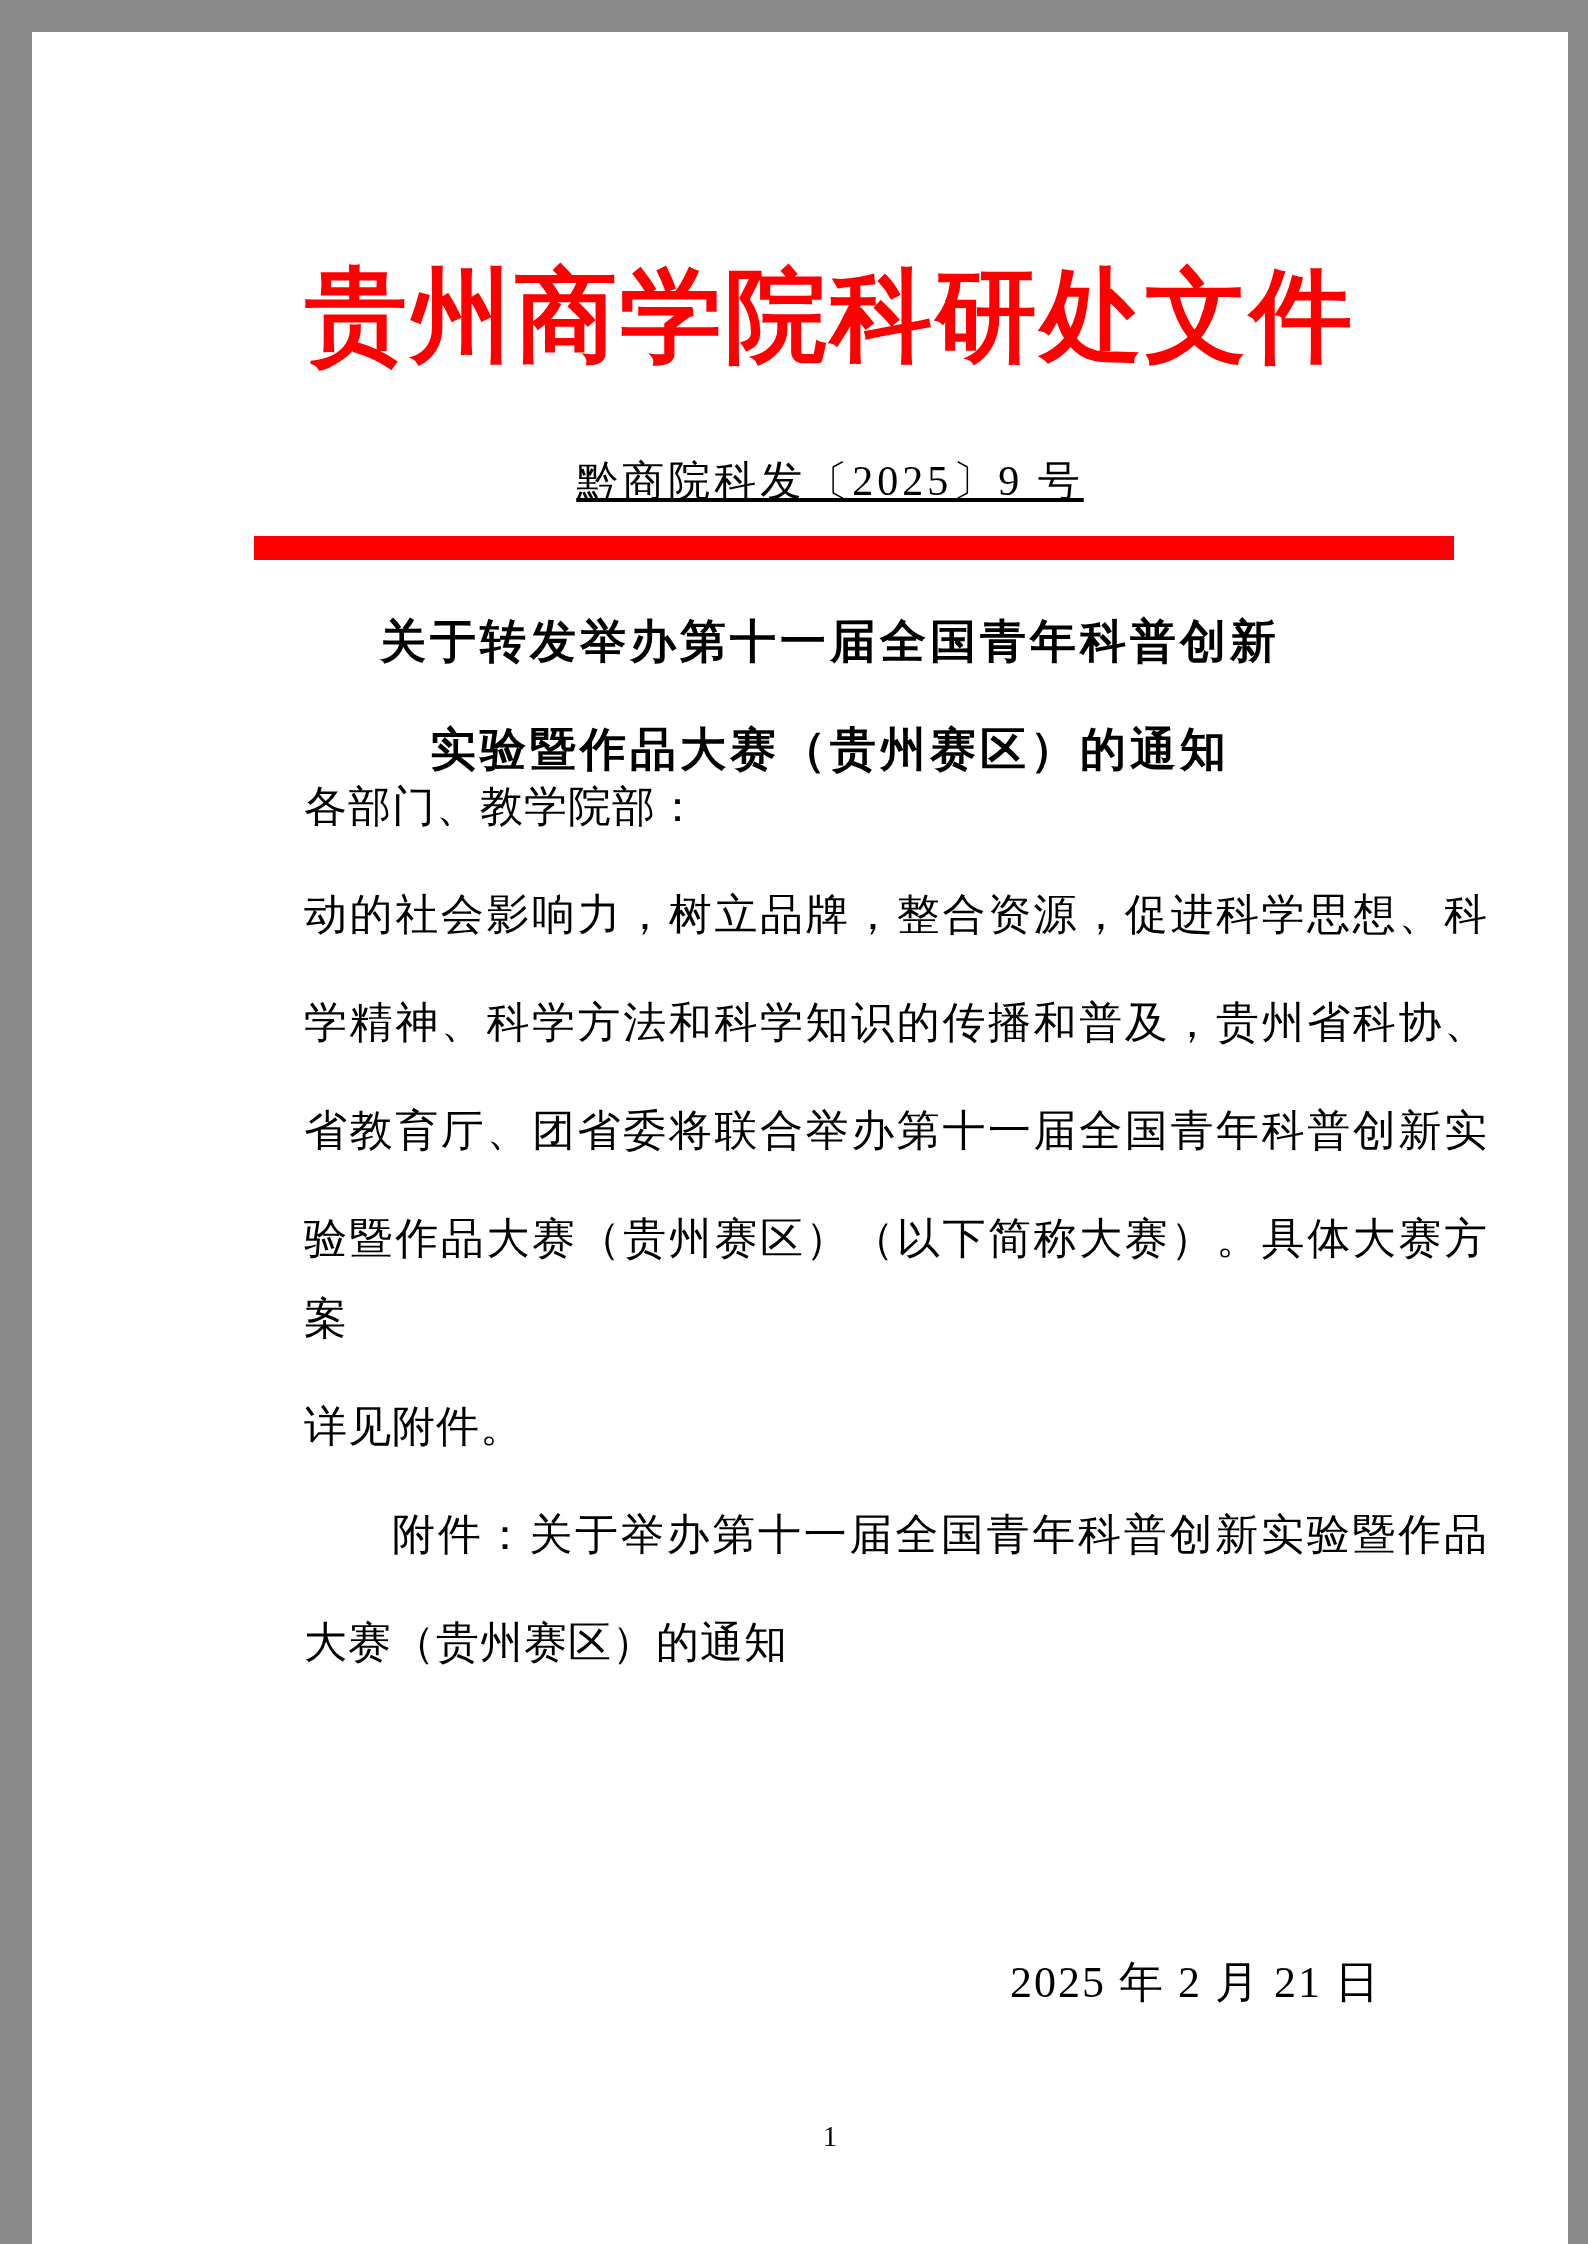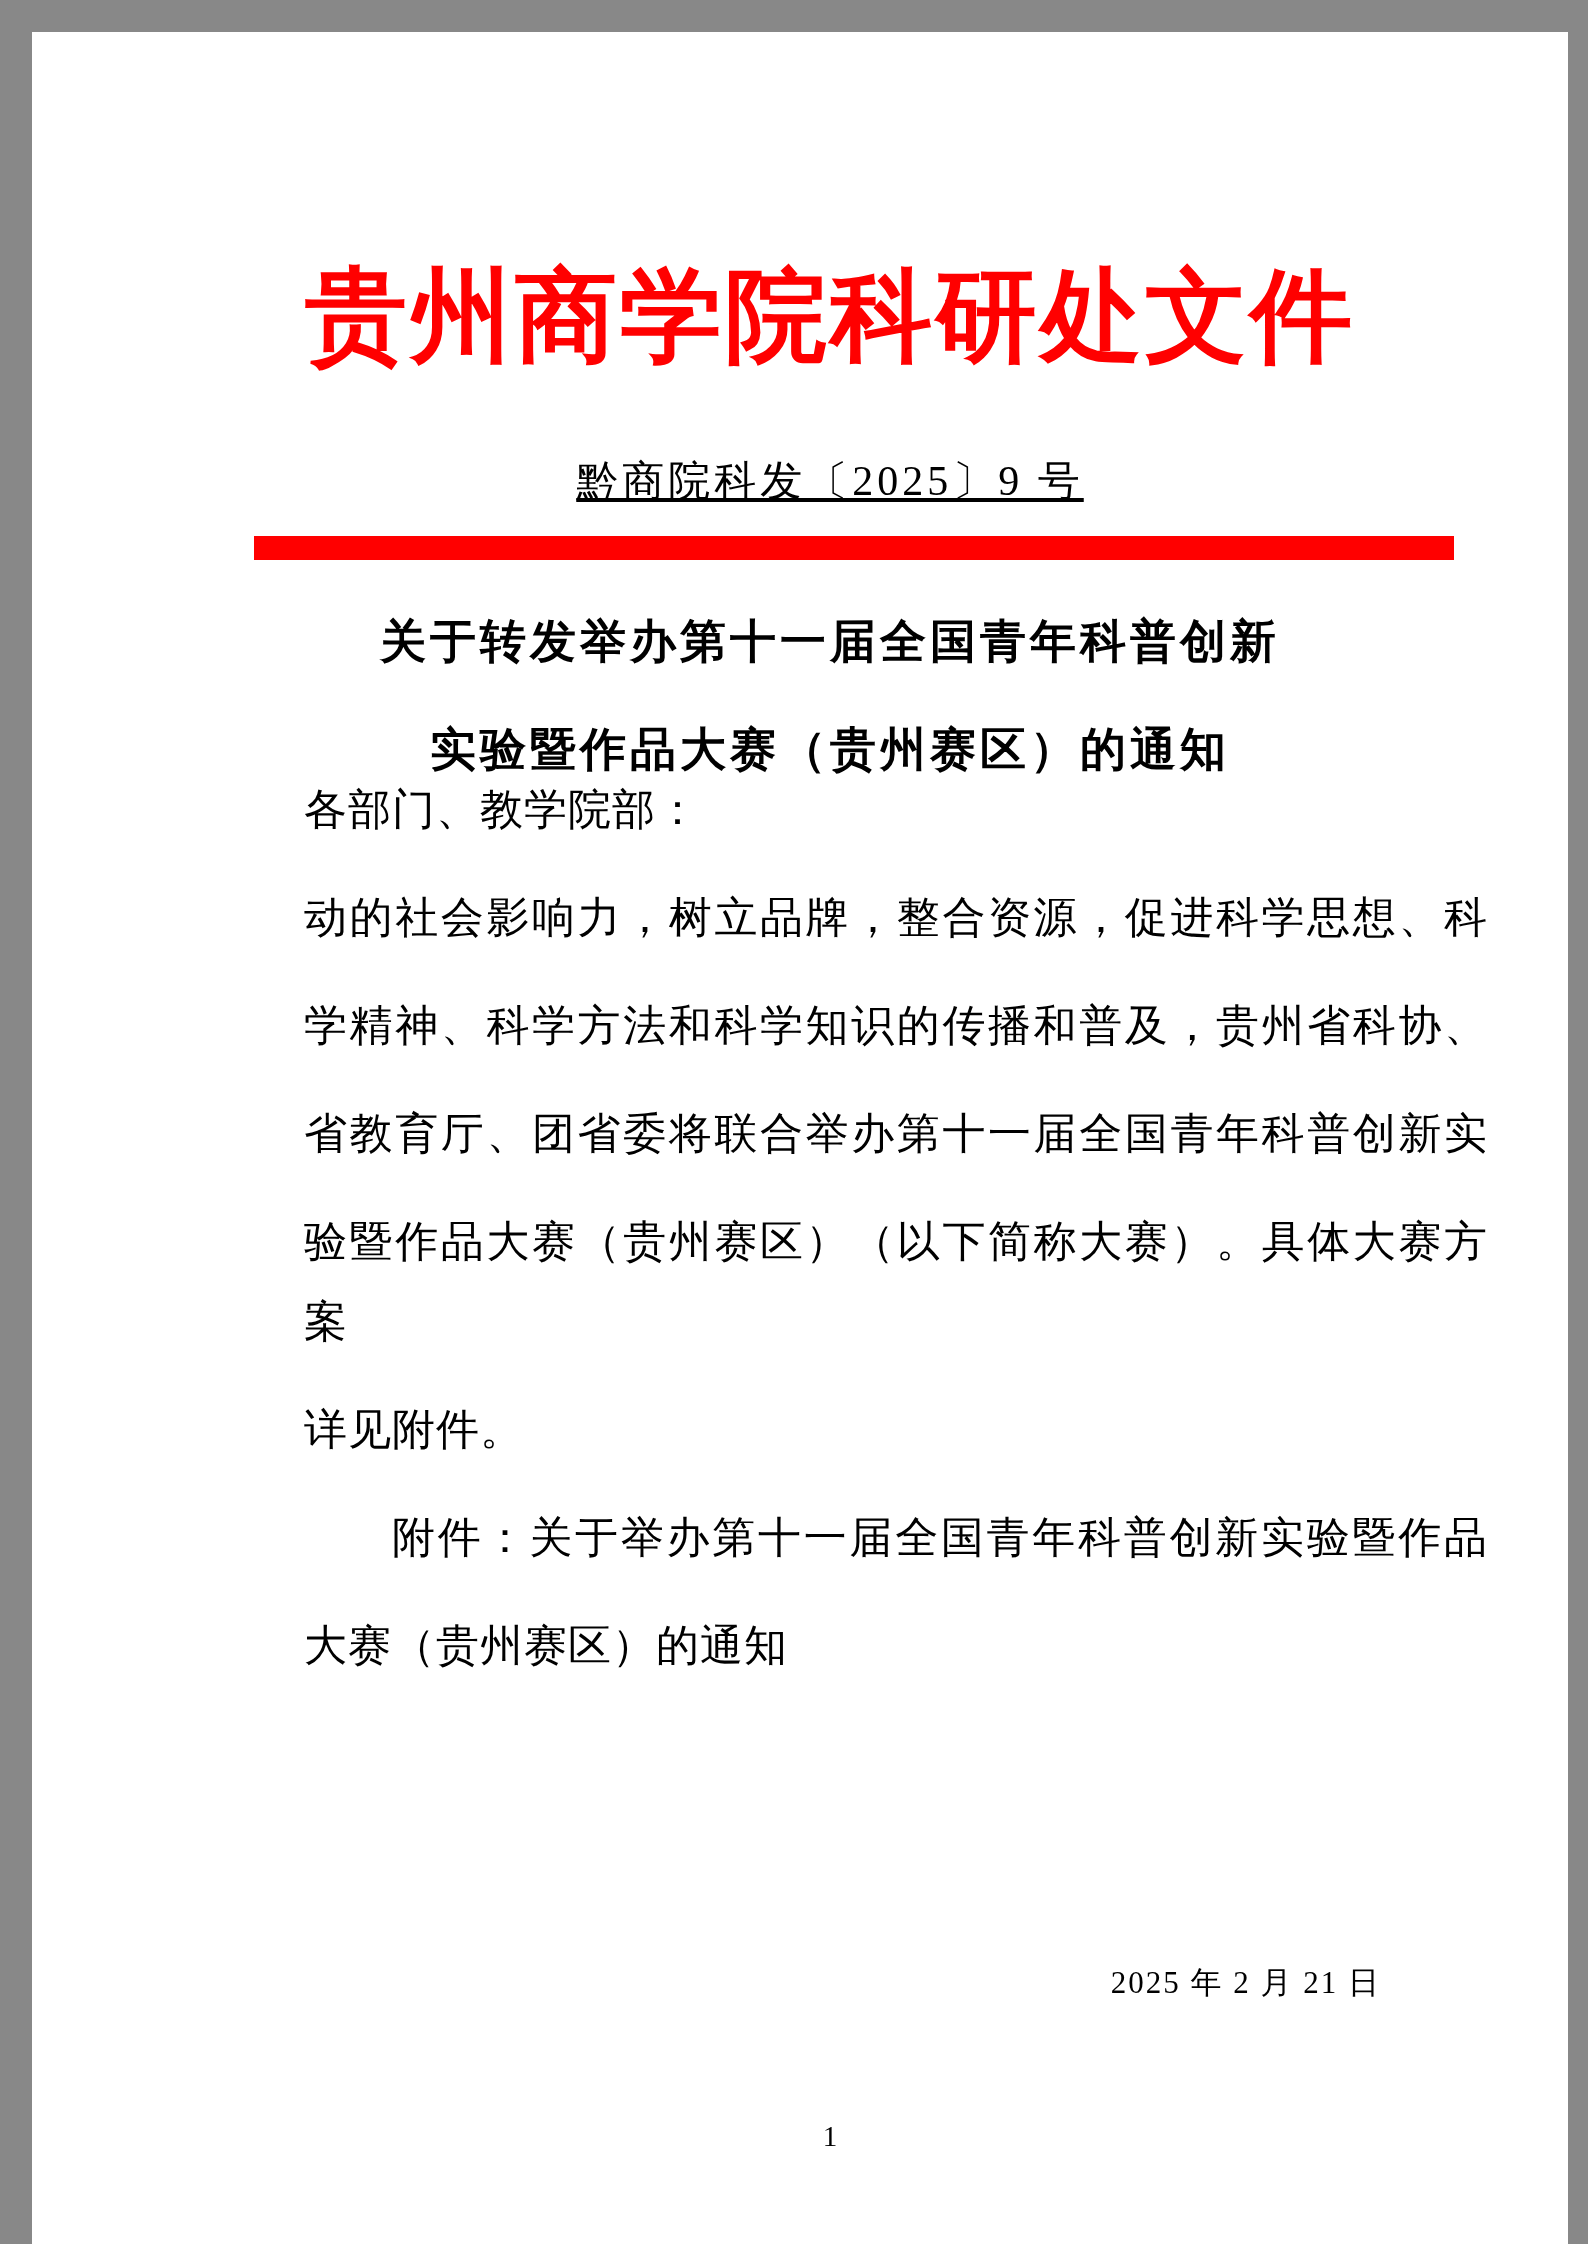--- a/index.html
+++ b/index.html
@@ -59,41 +59,42 @@
     line-height: 80px;
     white-space: nowrap;
   }
   .body-block {
     position: absolute;
     top: 706px;
     left: 240px;
     width: 1240px;
     font-size: 43px;
     line-height: 80px;
+    font-family: Liberation Mono, monospace;
   }
   .body-line {
     text-align: justify;
     text-align-last: justify;
     text-justify: inter-ideograph;
     letter-spacing: 1px;
   }
   .body-line.left {
     text-align-last: left;
   }
   .body-line.indent {
     text-indent: 88px;
   }
   .issue-date {
     position: absolute;
     top: 1905px;
     left: 240px;
     width: 1240px;
     text-align: right;
     padding-right: 135px;
-    font-size: 31px;
+    font-size: 44px;
     letter-spacing: 2px;
     line-height: 60px;
     white-space: nowrap;
   }
   .page-number {
     position: absolute;
     top: 2068px;
     left: 0;
     width: 100%;
     text-align: center;

